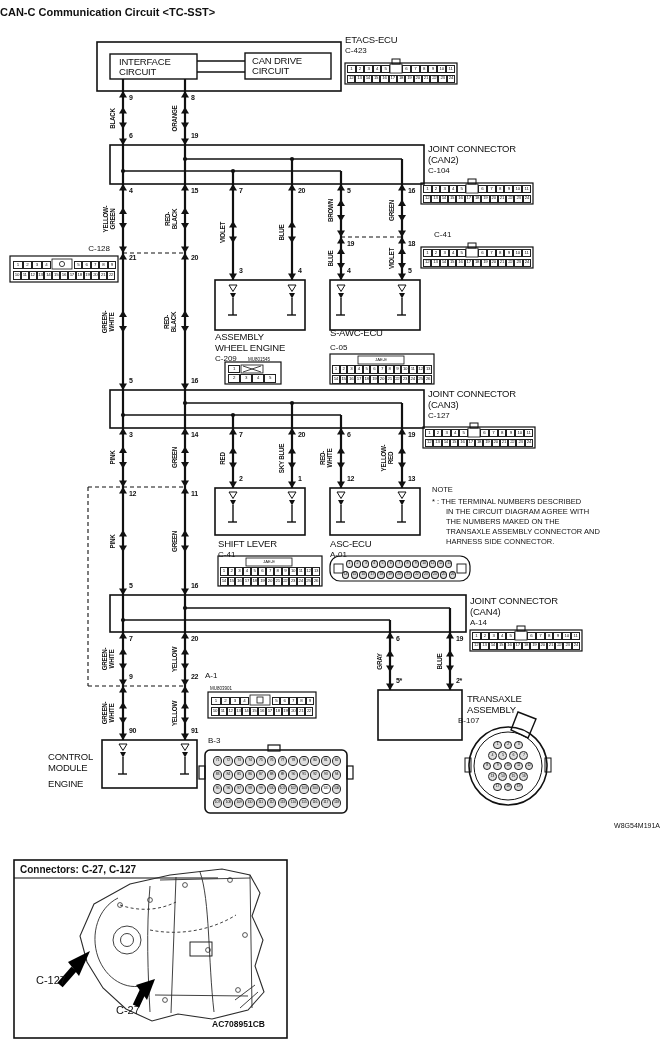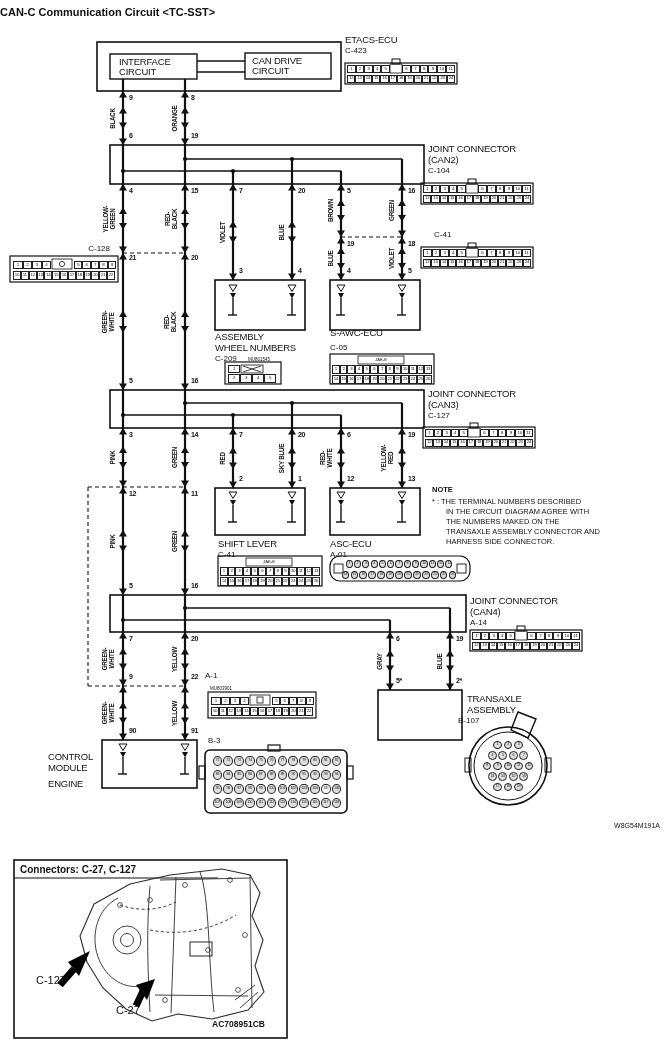--- a/index.html
+++ b/index.html
@@ -338,32 +338,32 @@
 <div class="lbl code" style="left:345px;top:47px">C-423</div>
 
 <div class="lbl module" style="left:428px;top:144px">JOINT CONNECTOR</div>
 <div class="lbl module" style="left:428px;top:155px">(CAN2)</div>
 <div class="lbl code" style="left:428px;top:167px">C-104</div>
 
 <div class="lbl code" style="left:434px;top:231px">C-41</div>
 <div class="lbl code" style="left:56px;top:245px;width:54px;text-align:right">C-128</div>
 
 <div class="lbl module" style="left:215px;top:332px">ASSEMBLY</div>
-<div class="lbl module" style="left:215px;top:343px">WHEEL NUMBERS</div>
+<div class="lbl module" style="left:215px;top:343px">WHEEL ENGINE</div>
 <div class="lbl code" style="left:215px;top:355px">C-209</div>
 <div class="lbl tiny" style="left:248px;top:357px">MU801545</div>
 
 <div class="lbl module" style="left:330px;top:328px">S-AWC-ECU</div>
 <div class="lbl code" style="left:330px;top:344px">C-05</div>
 
 <div class="lbl module" style="left:428px;top:389px">JOINT CONNECTOR</div>
 <div class="lbl module" style="left:428px;top:400px">(CAN3)</div>
 <div class="lbl code" style="left:428px;top:412px">C-127</div>
 
-<div class="lbl note" style="left:432px;top:486px;font-weight:bold">NOTE</div>
+<div class="lbl note" style="left:432px;top:486px;font-weight:normal">NOTE</div>
 <div class="lbl note" style="left:432px;top:498px">* : THE TERMINAL NUMBERS DESCRIBED</div>
 <div class="lbl note" style="left:446px;top:508px">IN THE CIRCUIT DIAGRAM AGREE WITH</div>
 <div class="lbl note" style="left:446px;top:518px">THE NUMBERS MAKED ON THE</div>
 <div class="lbl note" style="left:446px;top:528px">TRANSAXLE ASSEMBLY CONNECTOR AND</div>
 <div class="lbl note" style="left:446px;top:538px">HARNESS SIDE CONNECTOR.</div>
 
 <div class="lbl module" style="left:218px;top:539px">SHIFT LEVER</div>
 <div class="lbl code" style="left:218px;top:551px">C-41</div>
 <div class="lbl module" style="left:330px;top:539px">ASC-ECU</div>
 <div class="lbl code" style="left:330px;top:551px">A-01</div>

